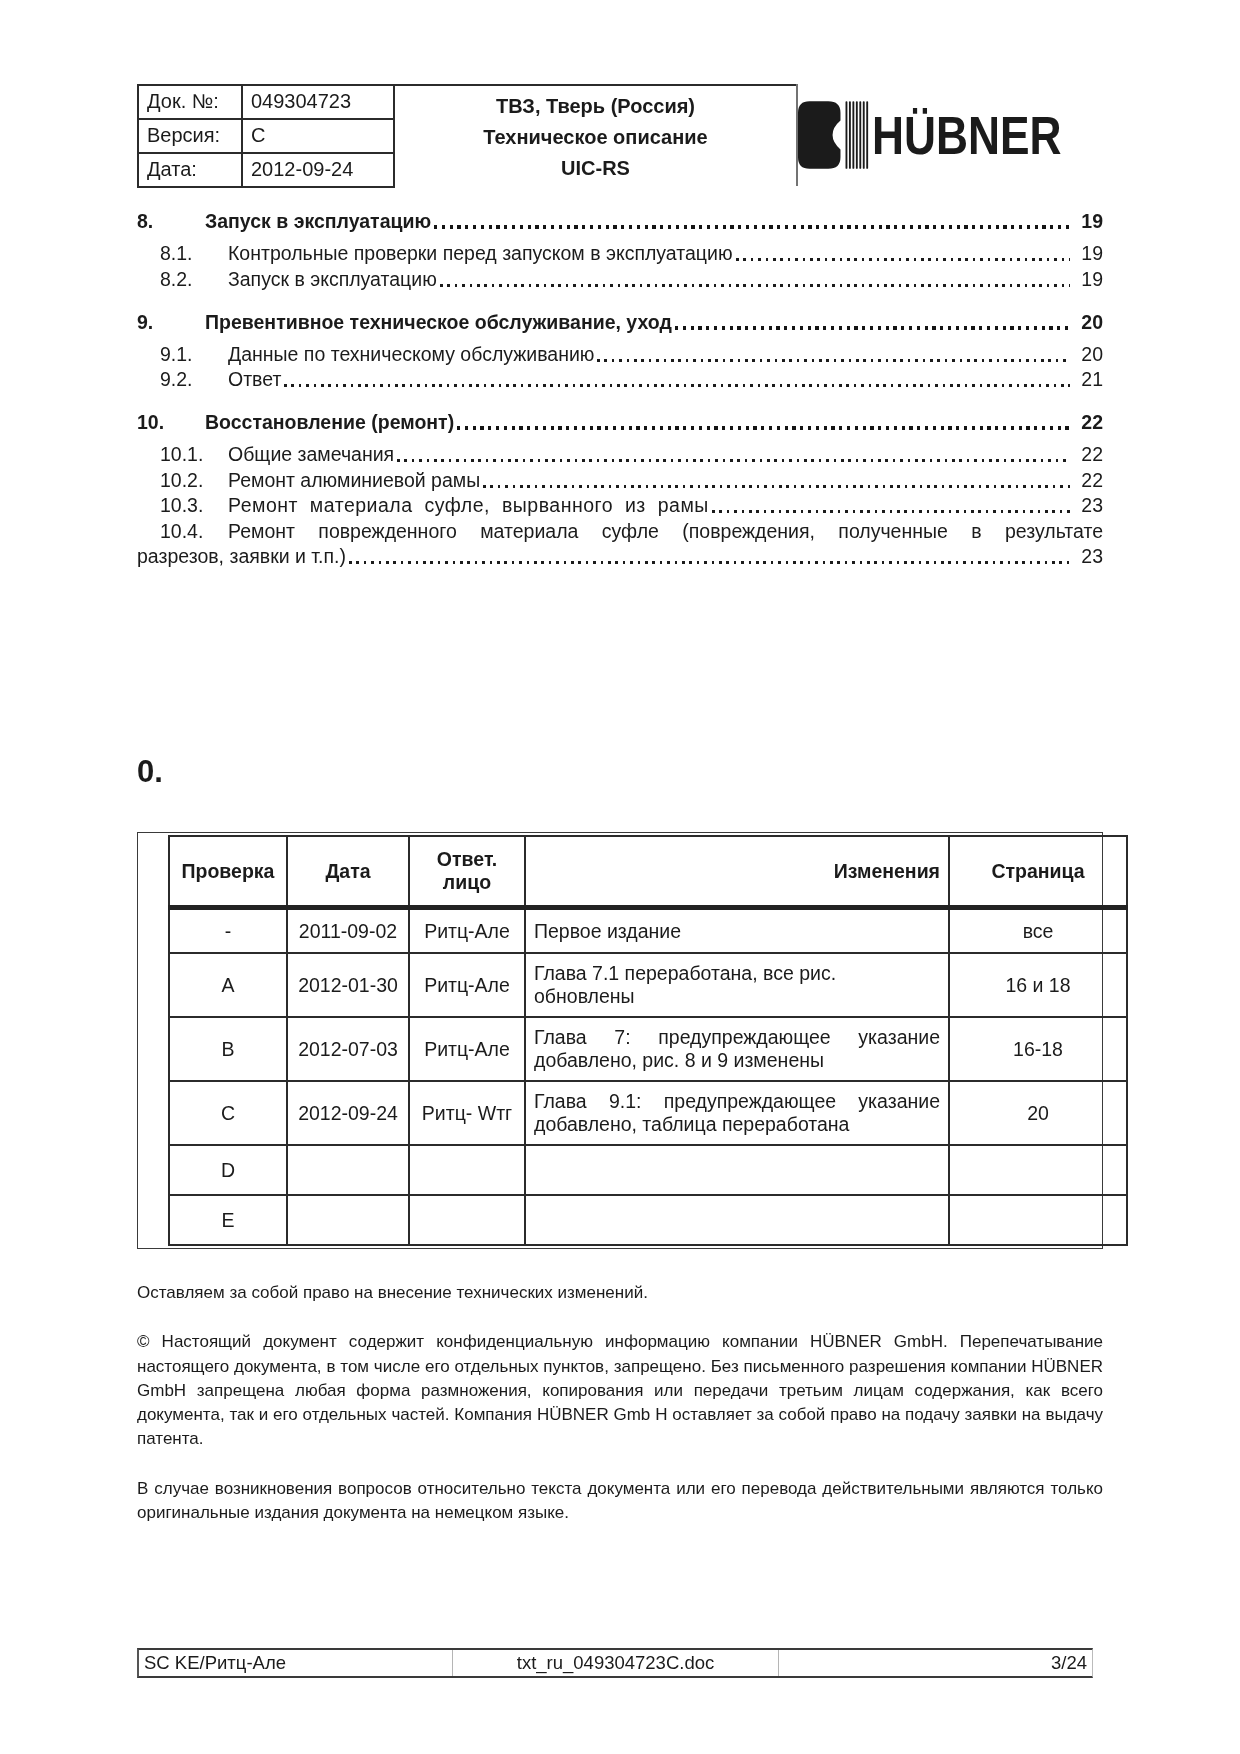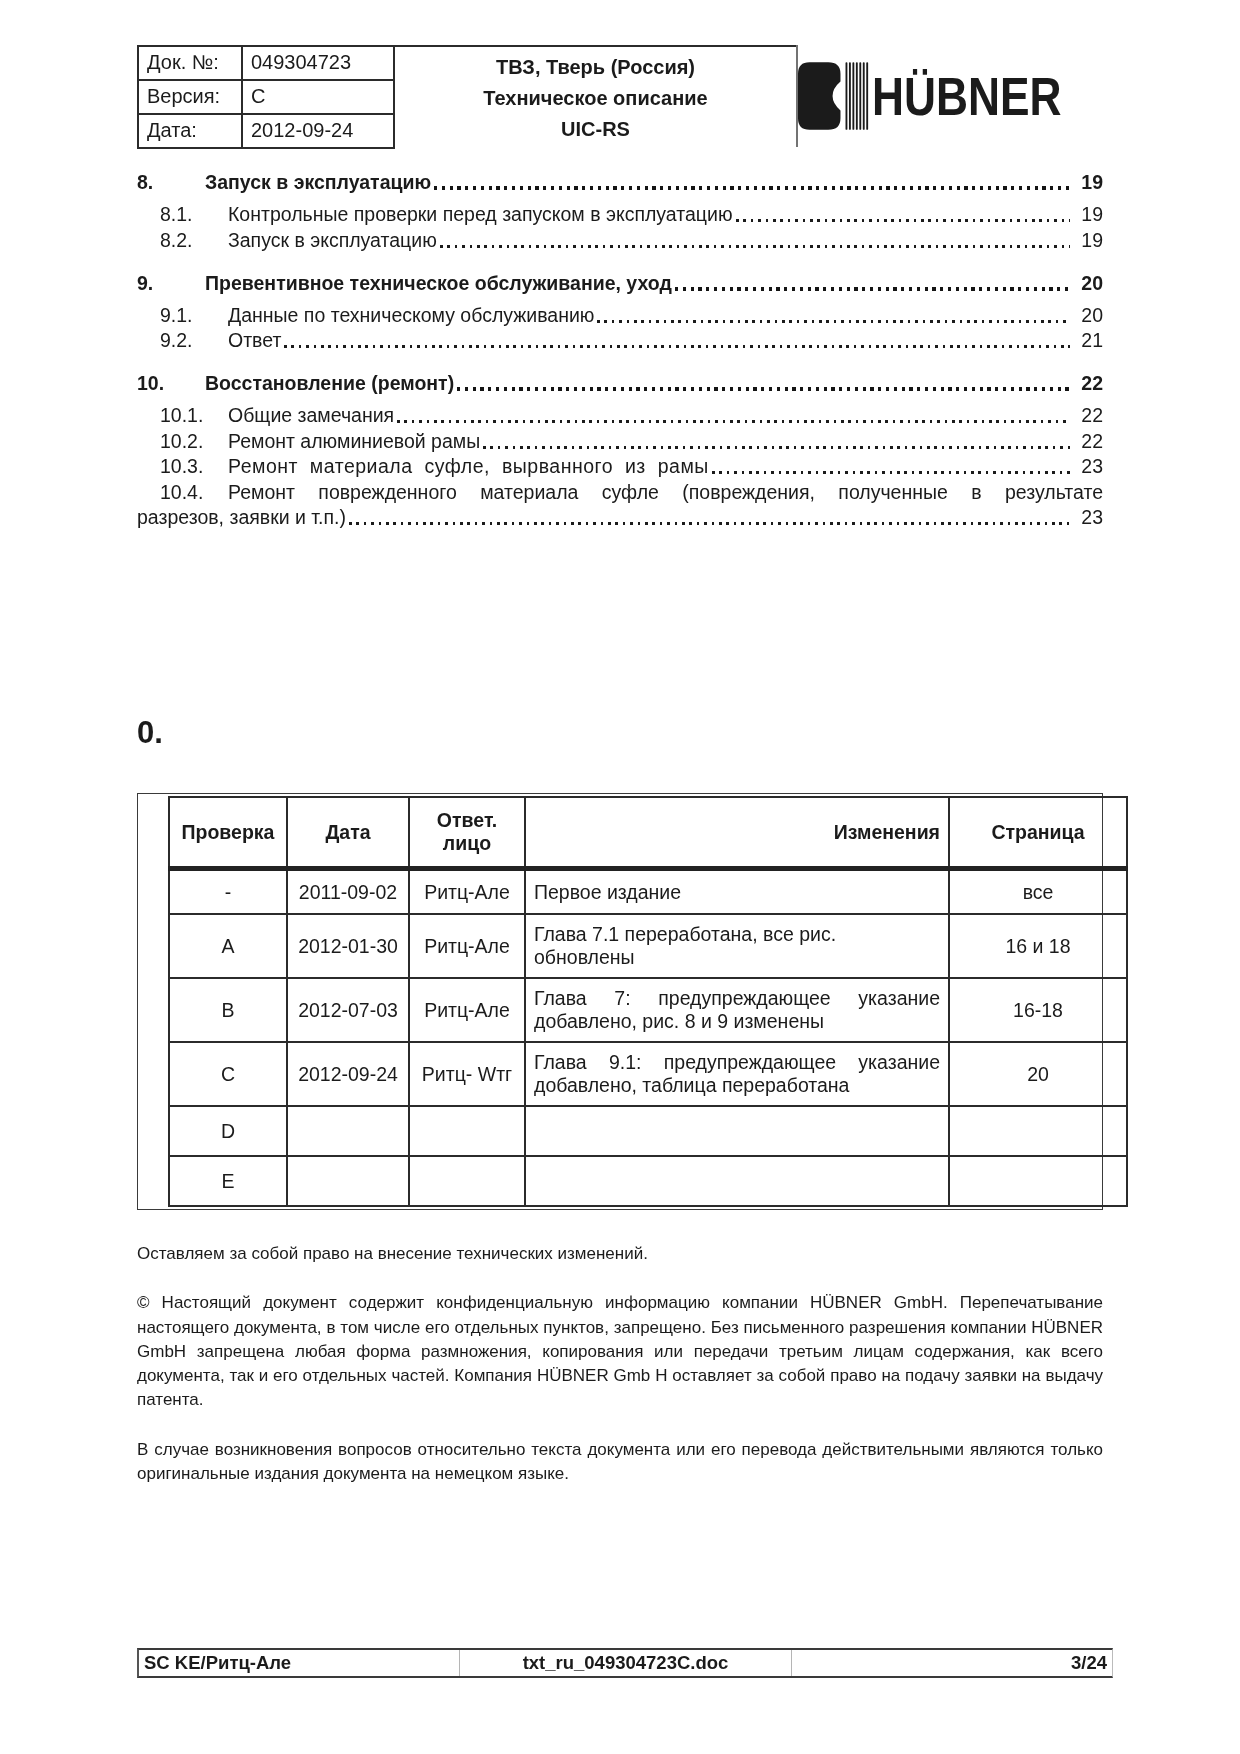--- a/index.html
+++ b/index.html
@@ -1,17 +1,17 @@
 <!DOCTYPE html>
 <html><head>
 <meta charset="utf-8">
 <style>
   html,body{margin:0;padding:0;background:#ffffff;}
   body{width:1240px;height:1754px;font-family:"Liberation Sans",sans-serif;color:#1b1b1b;-webkit-font-smoothing:antialiased;}
-  .page{position:relative;width:1240px;height:1754px;box-sizing:border-box;padding:45px 137px 0 137px;overflow:hidden;}
+  .page{position:relative;width:1240px;height:1754px;box-sizing:border-box;padding:84px 137px 0 137px;overflow:hidden;}
 
   
   .hdr{display:flex;align-items:stretch;height:102px;}
   .hdr-meta{border-collapse:collapse;width:258px;flex:0 0 258px;}
   .hdr-meta td{border:2px solid #2b2b2b;font-size:20px;padding:1px 8px 2px 8px;height:29px;white-space:nowrap;}
   .hdr-meta td.lbl{width:86px;}
   .hdr-title{flex:1;border-top:2px solid #2b2b2b;text-align:center;font-weight:bold;font-size:20px;line-height:31px;padding-top:5px;}
   .hdr-logo{flex:0 0 283px;border-left:2px solid #737373;display:flex;align-items:center;justify-content:center;gap:2px;}
   .logo-text{font-weight:bold;font-size:54px;letter-spacing:0px;transform:scaleX(.82);transform-origin:left center;white-space:nowrap;}
 
@@ -45,23 +45,23 @@
   .rev tr.tall td{height:54px;}
   .rev tr.mid td{height:34px;}
   .rev tr.empty td{height:40px;}
 
   
   .notes{margin-top:32px;font-size:17px;line-height:1.43;}
   .note-p{margin:0 0 25px 0;}
   .note-p.just{text-align:justify;}
 
   
-  .footer{position:absolute;left:137px;right:127px;bottom:76px;height:30px;display:flex;align-items:center;
+  .footer{position:absolute;left:137px;right:147px;bottom:76px;height:30px;display:flex;align-items:center;
           border-top:2px solid #3a3a3a;border-bottom:2px solid #3a3a3a;border-left:2px solid #555;border-right:1px solid #bbb;
-          font-size:18.5px;box-sizing:border-box;font-weight:bold;}
+          font-size:18.5px;box-sizing:border-box;}
   .f-left{width:33%;padding-left:5px;box-sizing:border-box;border-right:1px solid #b5b5b5;height:100%;display:flex;align-items:center;}
   .f-center{width:34%;text-align:center;}
   .f-right{flex:1;text-align:right;padding-right:5px;border-left:1px solid #b5b5b5;height:100%;display:flex;align-items:center;justify-content:flex-end;box-sizing:border-box;}
 </style>
 </head>
 <body>
 
 <div class="page">
 
   <div class="hdr">

